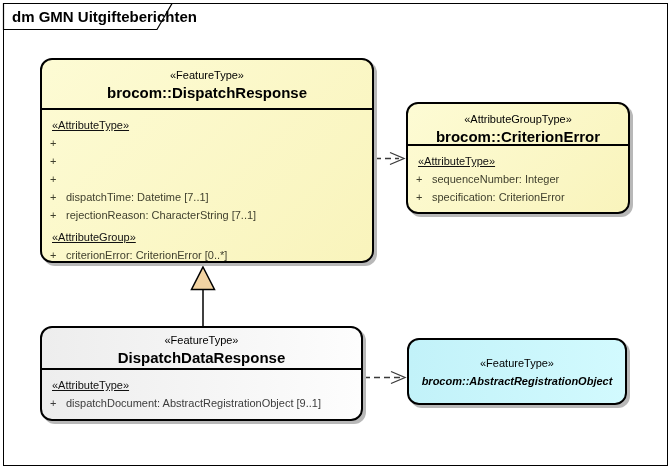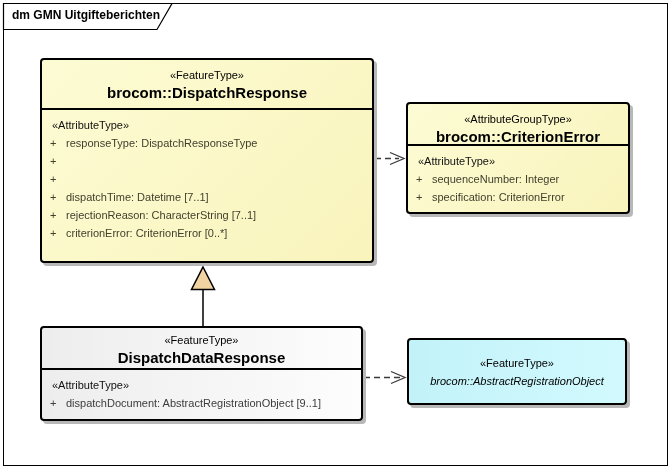--- a/index.html
+++ b/index.html
@@ -8,50 +8,50 @@
     font-family:"Liberation Sans", sans-serif;
     background:#ffffff; overflow:hidden;
   }
   #frame {
     position:absolute; left:3px; top:3px; width:663px; height:461px;
     border:1px solid #000; background:transparent;
   }
   #connector-layer { position:absolute; left:0; top:0; width:671px; height:469px; z-index:1; }
   .tab-label {
     position:absolute; left:12px; top:8px; z-index:2;
-    font-size:12px; font-weight:bold; color:#000; white-space:nowrap;
+    font-size:15px; font-weight:bold; color:#000; white-space:nowrap;
   }
   .uml-class {
     position:absolute; z-index:2; box-sizing:border-box;
-    border:2px solid #000; border-radius:4px;
+    border:2px solid #000; border-radius:12px;
     box-shadow:3px 3px 0 #b8b8b8;
   }
   .fill-yellow { background:linear-gradient(135deg, #fdfbd4 0%, #f9f4bc 100%); }
   .fill-cyan   { background:linear-gradient(to right, #c2f2f9 0%, #d2fafe 100%); }
   .fill-gray   { background:linear-gradient(to right, #ededed 0%, #fdfdfd 100%); }
   .class-header {
     box-sizing:border-box; border-bottom:2px solid #000;
     text-align:center; overflow:hidden;
   }
   .class-header .stereo { font-size:11px; color:#000; line-height:18px; margin-top:6px; }
   .class-header .cname  { font-size:15px; font-weight:bold; color:#000; line-height:18px; }
   .attrs { box-sizing:border-box; padding-top:6px; }
   .stereo-row {
     height:18px; line-height:18px; padding-left:10px;
-    font-size:11px; color:#111; white-space:nowrap;
+    font-size:11px; color:#111; white-space:nowrap;text-decoration:underline;
   }
   .attr-row {
     height:18px; line-height:18px; padding-left:8px;
     font-size:11px; color:#3f3f2d; white-space:nowrap; display:flex;
   }
   .attr-row .plus { display:inline-block; width:16px; }
   .gap-top { margin-top:4px; }
   .abstract-box { text-align:center; padding-top:14px; }
   .abstract-box .stereo { font-size:11px; line-height:18px; color:#000; }
-  .abstract-box .cname  { font-size:11px; line-height:18px; font-weight:normal; font-style:italic; color:#000; }
+  .abstract-box .cname  { font-size:11px; line-height:18px; font-weight:bold; font-style:italic; color:#000; }
 </style>
 </head>
 <body>
 
 <div id="canvas">
 
   <div id="frame"></div>
 
   <svg id="connector-layer" viewBox="0 0 671 469" xmlns="http://www.w3.org/2000/svg">
 
@@ -79,36 +79,36 @@
 
   <div class="uml-class fill-yellow" style="left:40px; top:58px; width:334px; height:205px;">
     <div class="class-header" style="height:50px;">
       <div class="stereo">«FeatureType»</div>
       <div class="cname">brocom::DispatchResponse</div>
     </div>
     <div class="attrs">
       <div class="stereo-row">«AttributeType»</div>
       <div class="attr-row">
         <span class="plus">+</span>
-        <span>responseType: DispatchResponseType</span>
       </div>
       <div class="attr-row">
         <span class="plus">+</span>
       </div>
       <div class="attr-row">
         <span class="plus">+</span>
       </div>
       <div class="attr-row">
         <span class="plus">+</span>
         <span>dispatchTime: Datetime [7..1]</span>
       </div>
       <div class="attr-row">
         <span class="plus">+</span>
         <span>rejectionReason: CharacterString [7..1]</span>
       </div>
+      <div class="stereo-row gap-top">«AttributeGroup»</div>
       <div class="attr-row">
         <span class="plus">+</span>
         <span>criterionError: CriterionError [0..*]</span>
       </div>
     </div>
   </div>
 
   <div class="uml-class fill-yellow" style="left:406px; top:102px; width:224px; height:112px;">
     <div class="class-header" style="height:42px;">
       <div class="stereo">«AttributeGroupType»</div>

